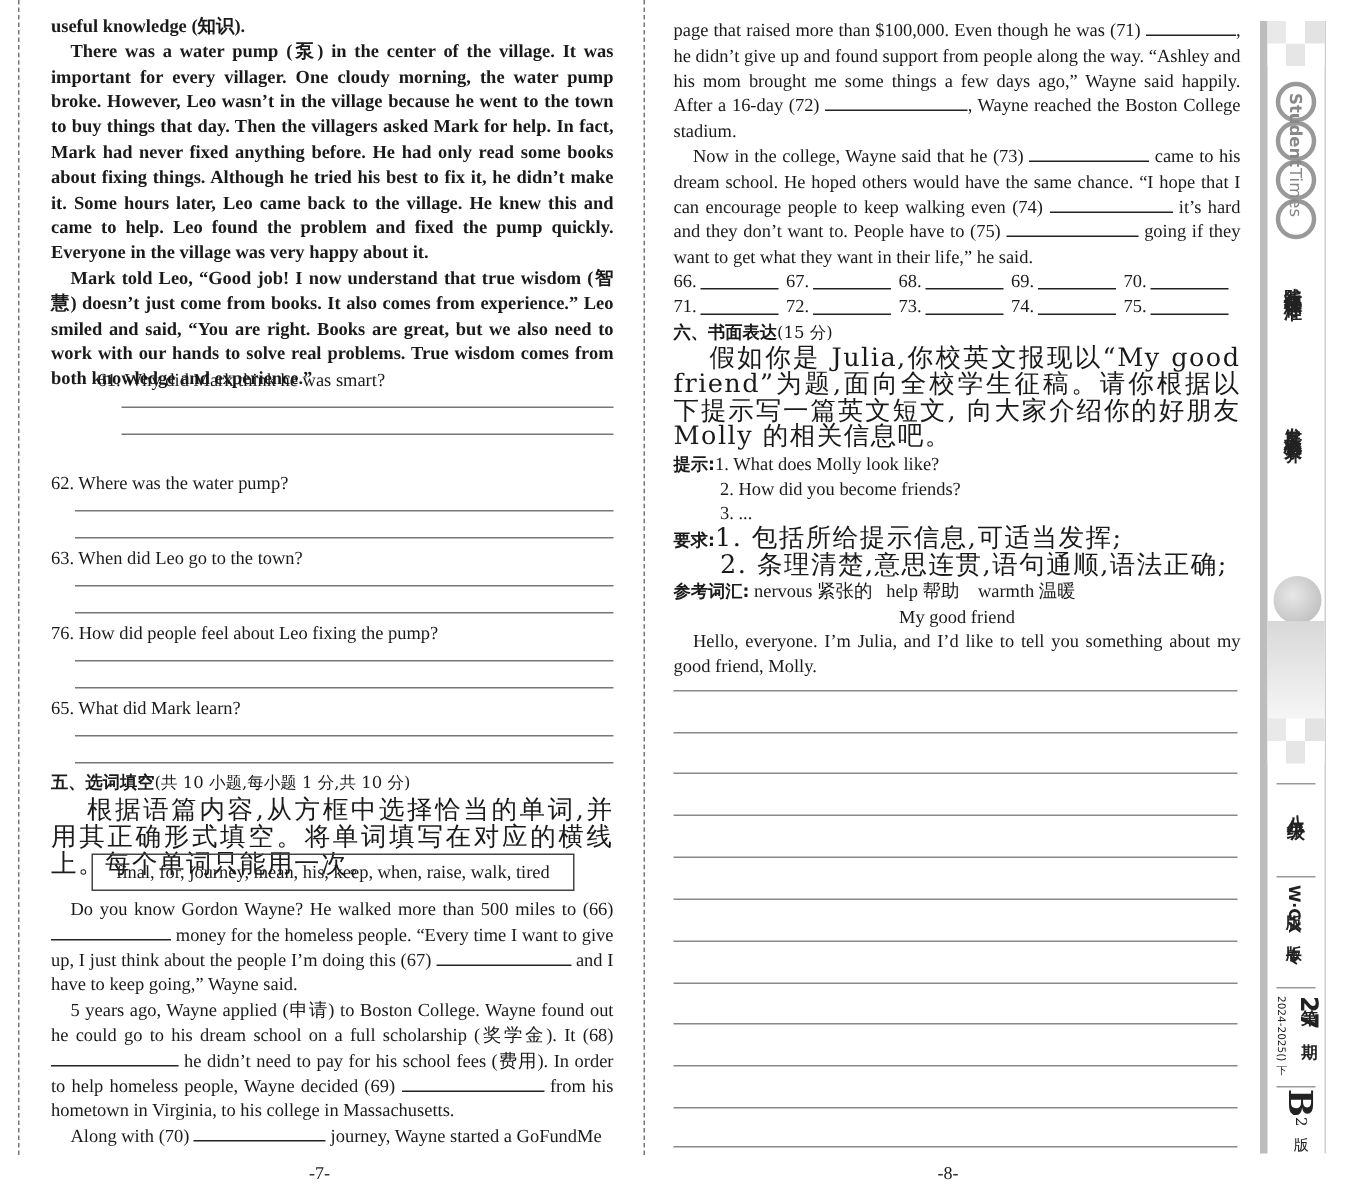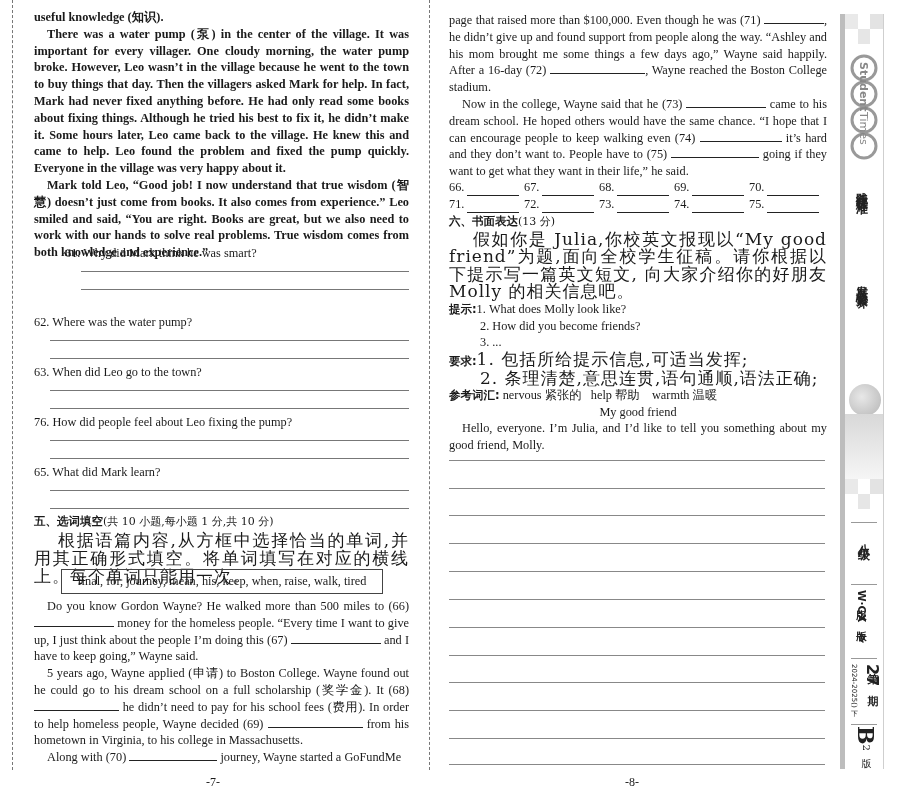--- a/index.html
+++ b/index.html
@@ -16,21 +16,21 @@
   .block { position:absolute; left:0; right:0; }
   .q { font-size:12.3px; line-height:16px; }
   .ans-line { height:0; border-top:1px solid #777; margin-left:16px; }
   .blank { display:inline-block; border-bottom:1px solid #222; height:11px; vertical-align:baseline; }
   .sec-title { font-family:"DejaVu Sans", sans-serif; font-weight:bold; font-size:11.5px; }
   .sec-sub { font-family:"DejaVu Serif", serif; font-weight:normal; font-size:11px; }
   .cn { font-family:"DejaVu Serif", serif; font-size:17px; letter-spacing:1px; }
   .wordbox { position:absolute; left:27px; width:320px; height:23px; border:1px solid #444;
              text-align:center; font-size:12.3px; line-height:23px; }
   .grid-row { display:flex; font-size:12.3px; line-height:16.8px; }
-  .grid-cell { width:75px; display:flex; align-items:flex-end; }
+  .grid-cell { width:75px; display:flex; align-items:center; }
   .grid-cell .blank { width:52px; margin-left:3px; }
   .page-num { position:absolute; top:775px; font-size:12px; font-family:"Liberation Serif", serif; }
   .write-line { position:absolute; left:0; width:376px; border-top:1px solid #888; }
   .label-bold { font-family:"DejaVu Sans", sans-serif; font-weight:bold; font-size:11.5px; }
   
   #sidebar { position:absolute; left:840px; top:14px; width:44px; height:755px; background:#fff;
              border-left:5px solid #bdbdbd; border-right:1px solid #cfcfcf; box-sizing:border-box; }
   .sb-checker { position:absolute; left:0; width:38px; height:30px;
      background:
        linear-gradient(90deg,#e9e9e9 0 33%,#fff 33% 66%,#e3e3e3 66%) top/100% 50% no-repeat,
@@ -147,21 +147,21 @@
           <span class="blank"></span>
         </div>
       <div class="grid-cell">
           <span>75.</span>
           <span class="blank"></span>
         </div>
     </div>
   </div>
 
   <div class="block" style="top:213px;">
-    <p><span class="sec-title">六、书面表达</span><span class="sec-sub">(13 分)</span></p>
+    <p><span class="sec-title">六、书面表达</span><span class="sec-sub">(15 分)</span></p>
     <p class="cn cn-indent" style="line-height:17.5px;">假如你是 Julia,你校英文报现以“My good friend”为题,面向全校学生征稿。请你根据以下提示写一篇英文短文, 向大家介绍你的好朋友 Molly 的相关信息吧。</p>
     <p><span class="label-bold">提示:</span><span>1. What does Molly look like?</span></p>
     <p style="padding-left:31px;">2. How did you become friends?</p>
     <p style="padding-left:31px;">3. ...</p>
     <p><span class="label-bold">要求:</span><span class="cn">1. 包括所给提示信息,可适当发挥;</span></p>
     <p class="cn" style="padding-left:31px;">2. 条理清楚,意思连贯,语句通顺,语法正确;</p>
     <p><span class="label-bold">参考词汇:</span> <span style="white-space:pre;">nervous 紧张的   help 帮助    warmth 温暖</span></p>
     <p style="text-align:center;">My good friend</p>
     <p class="indent">Hello, everyone. I’m Julia, and I’d like to tell you something about my good friend, Molly.</p>
   </div>

